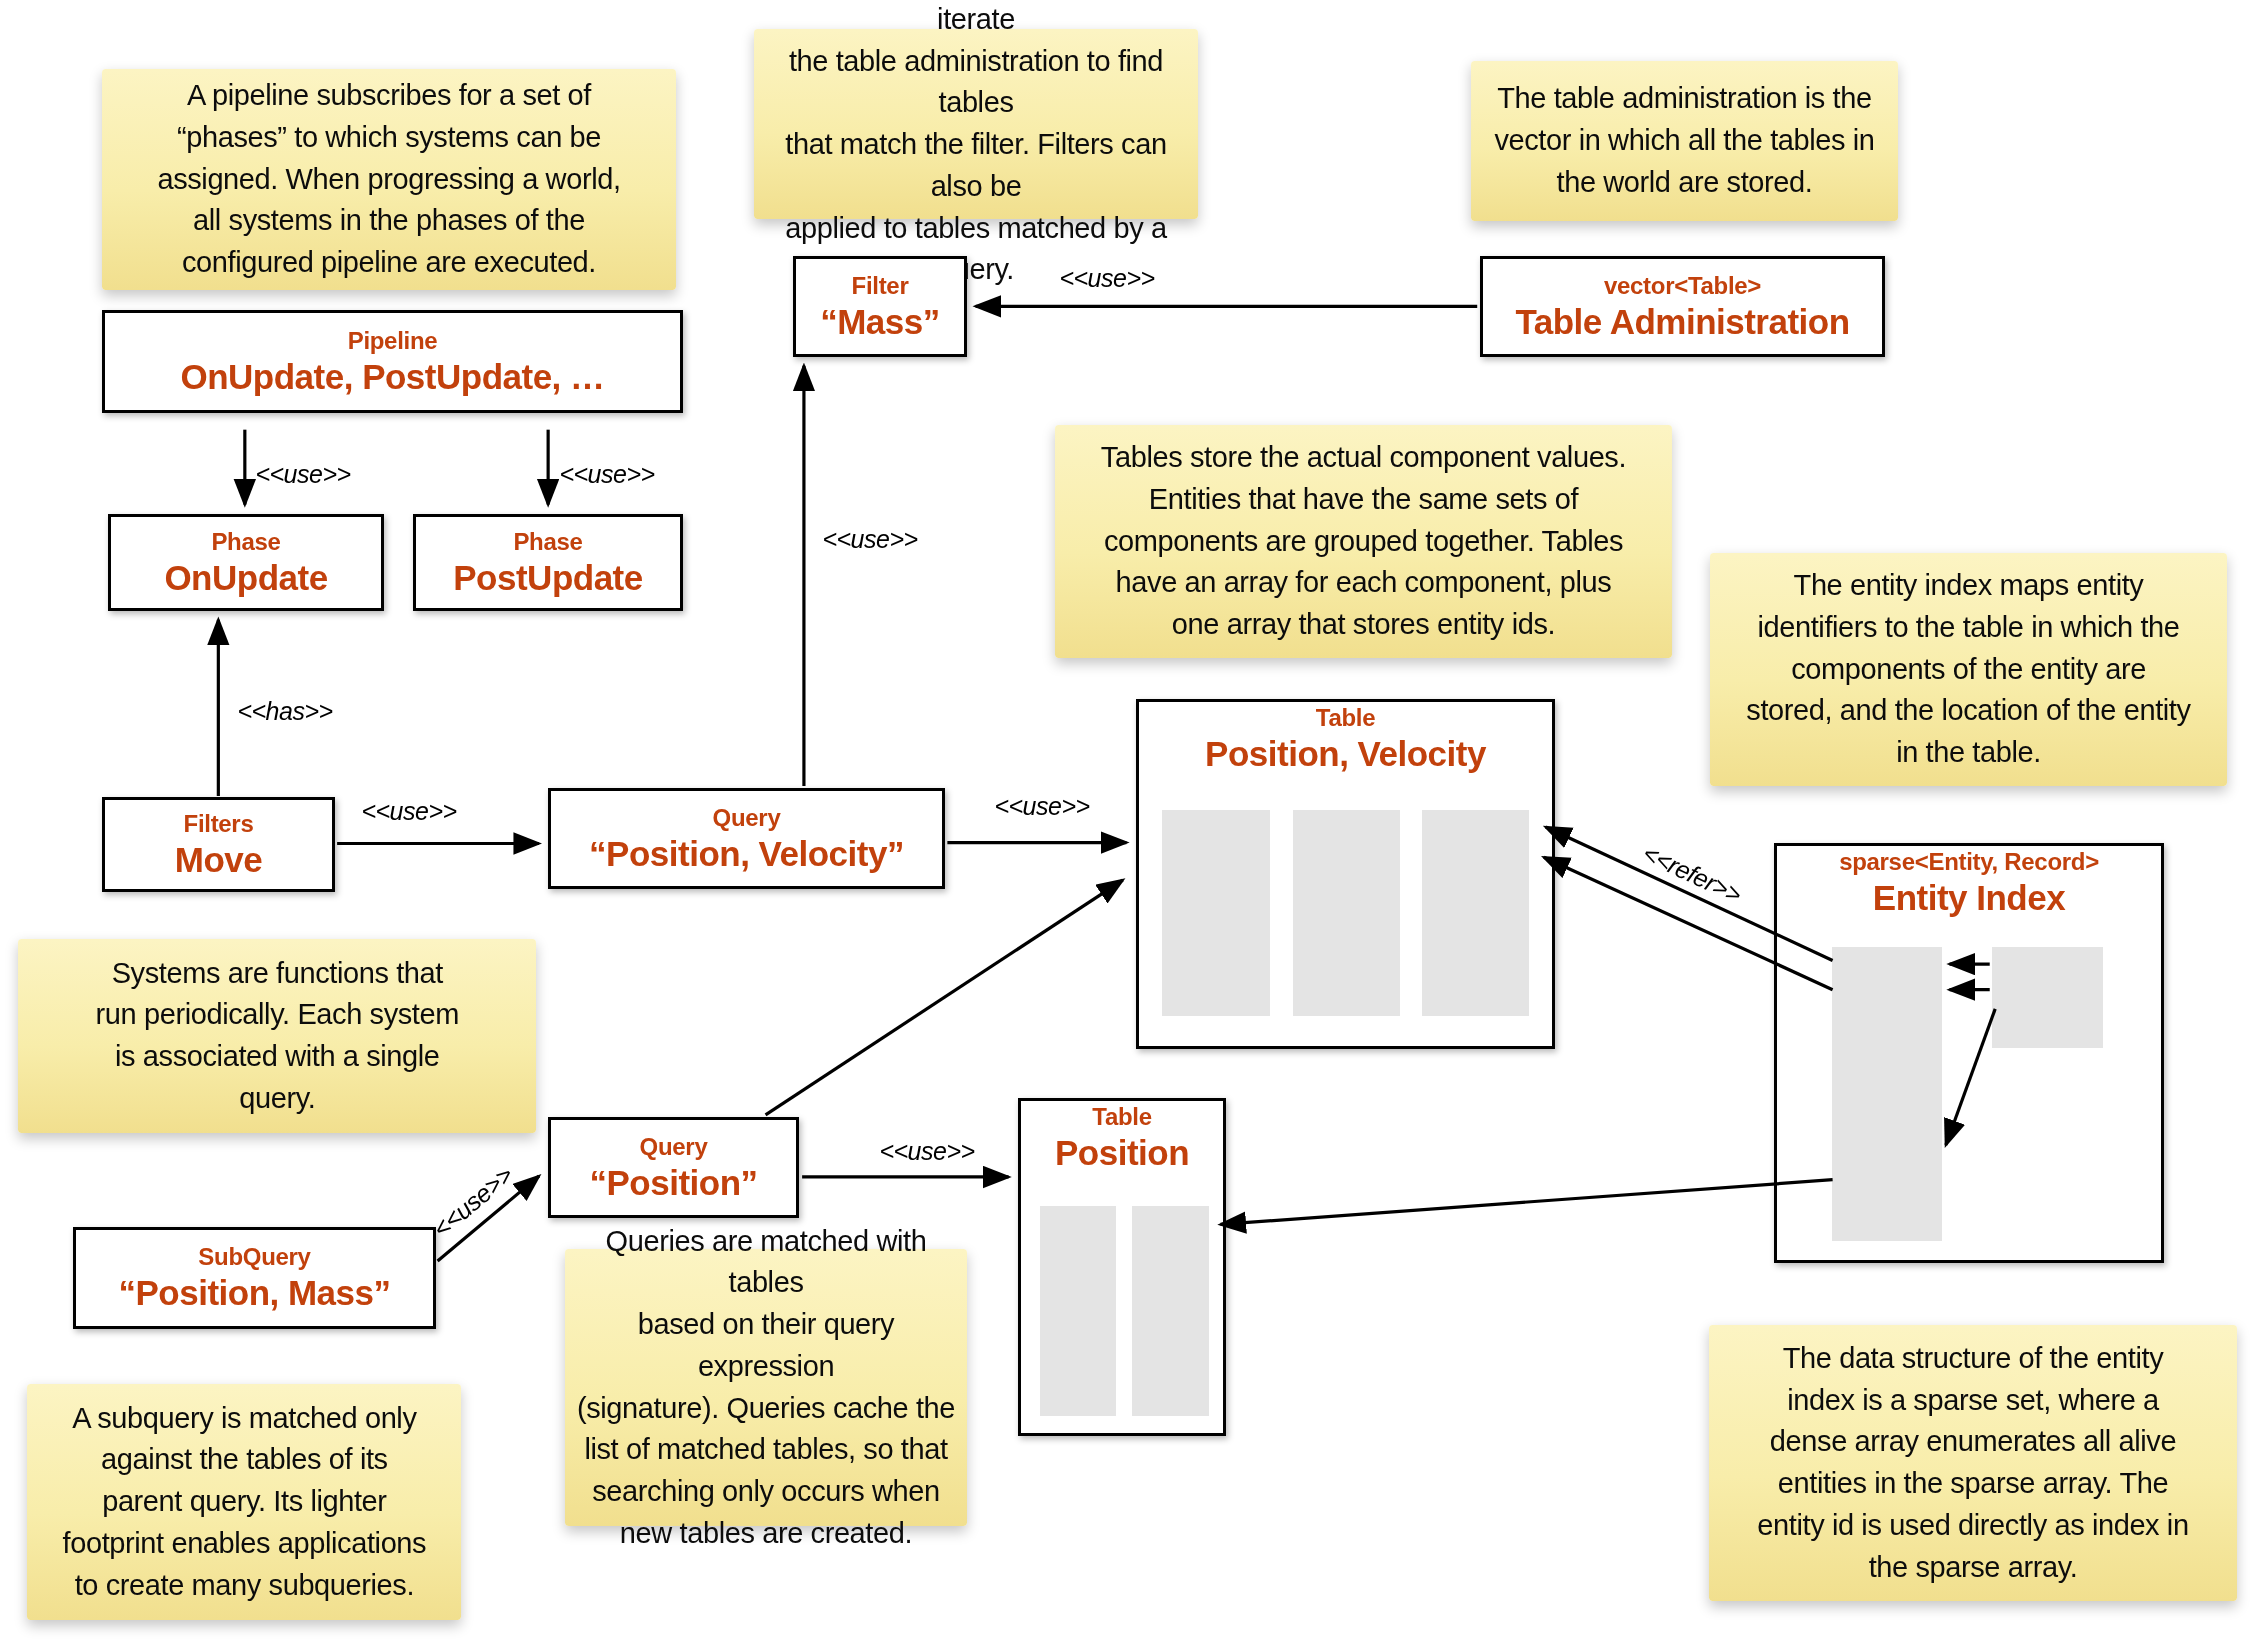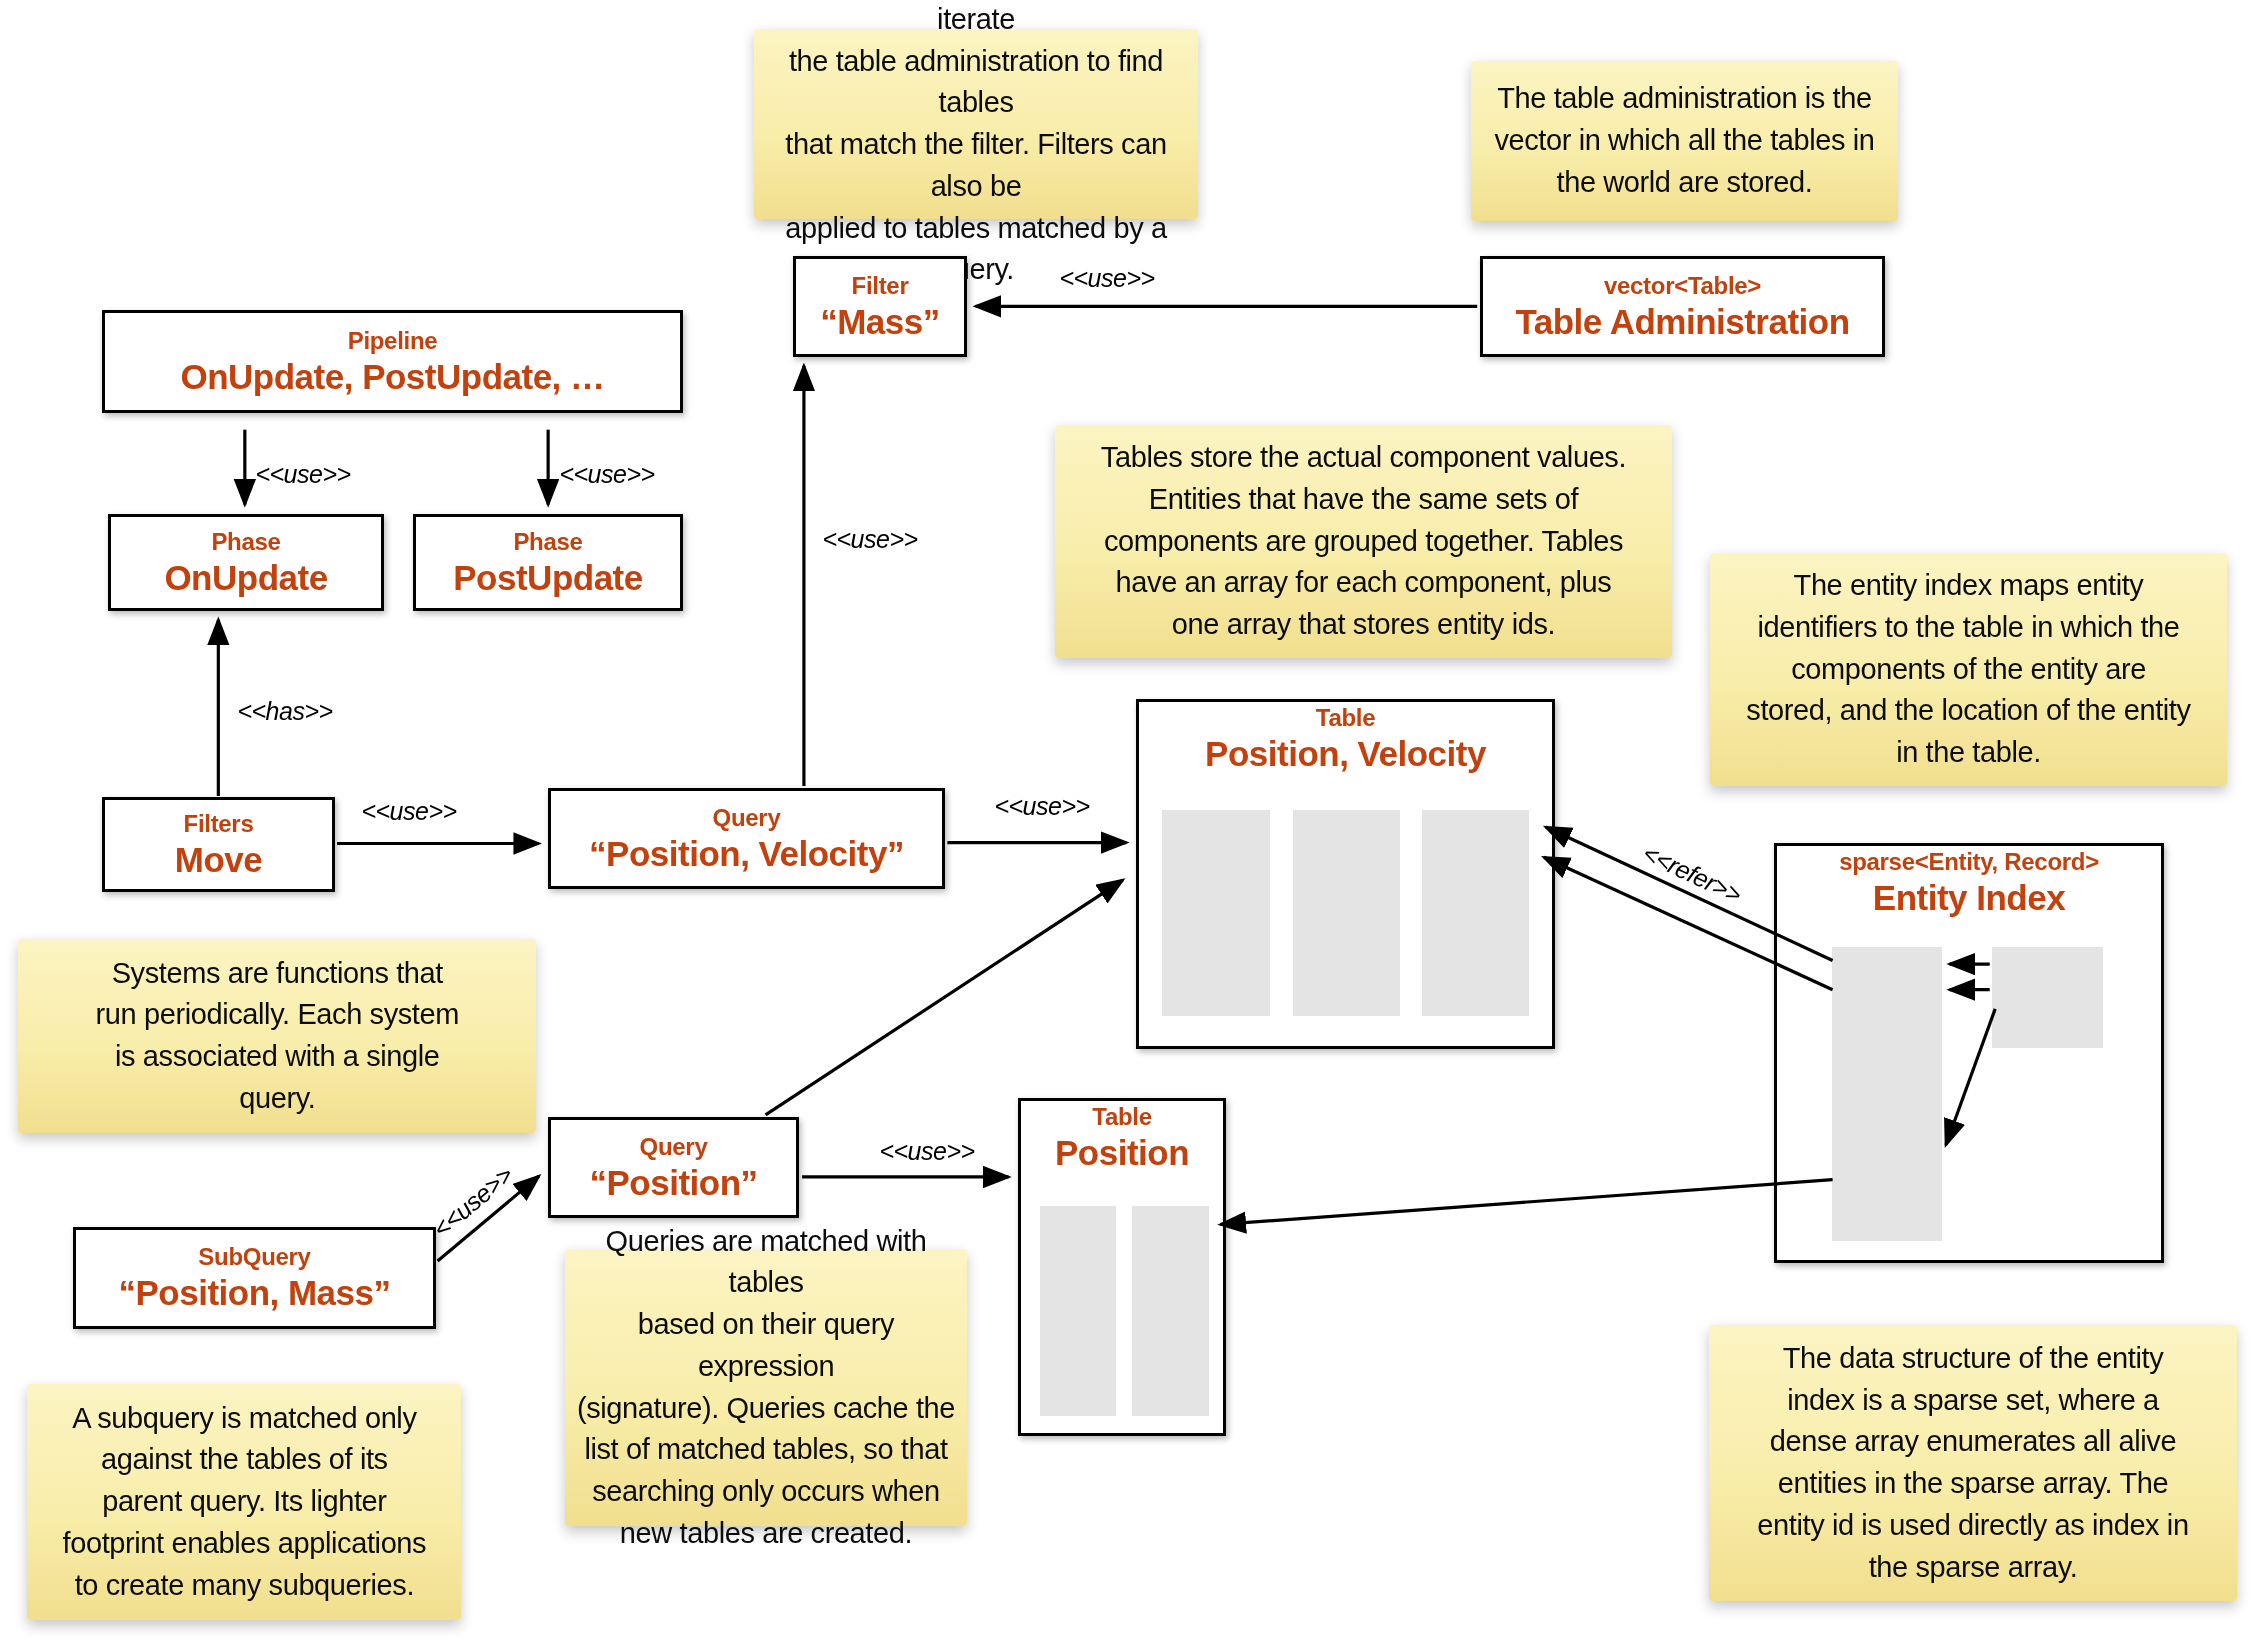--- a/index.html
+++ b/index.html
@@ -48,20 +48,25 @@
   .lbl.rot-sub{transform:translate(-50%,-50%) rotate(-40deg);}
   .lbl.rot-refer{transform:translate(-50%,-50%) rotate(25deg);}
   
   #wires{position:absolute;left:0;top:0;pointer-events:none;}
 </style>
 </head>
 <body>
 
 <div id="canvas">
 
+  <div class="note" style="left:102px;top:69px;width:574px;height:221px">A pipeline subscribes for a set of
+“phases” to which systems can be
+assigned. When progressing a world,
+all systems in the phases of the
+configured pipeline are executed.</div>
   <div class="note" style="left:754px;top:29px;width:444px;height:190px">Filters are stateless objects that iterate
 the table administration to find tables
 that match the filter. Filters can also be
 applied to tables matched by a query.</div>
   <div class="note" style="left:1471px;top:61px;width:427px;height:160px">The table administration is the
 vector in which all the tables in
 the world are stored.</div>
   <div class="note" style="left:1710px;top:553px;width:517px;height:233px">The entity index maps entity
 identifiers to the table in which the
 components of the entity are

